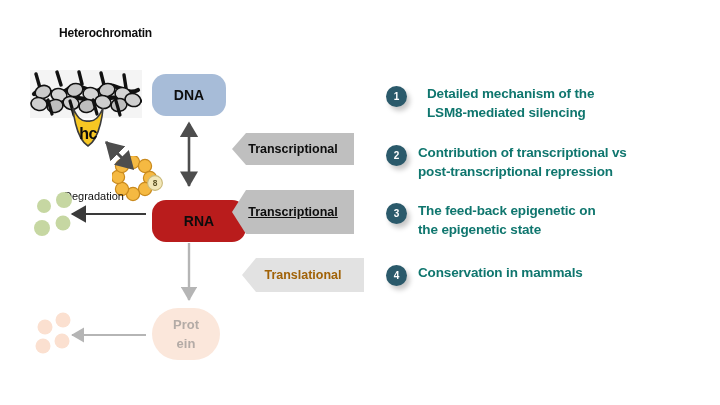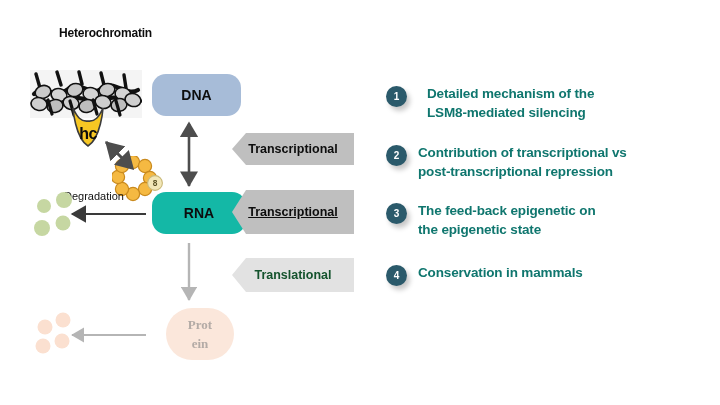--- a/index.html
+++ b/index.html
@@ -35,51 +35,51 @@
 
   
   .lsm-ring{position:absolute;left:112px;top:156px;width:54px;height:50px;}
 
   
   .node{
     position:absolute;display:flex;align-items:center;justify-content:center;
     border-radius:16px;font-weight:bold;text-align:center;
   }
   .node-dna{
-    left:152px;top:74px;width:89px;height:42px;
+    left:152px;top:74px;width:74px;height:42px;
     background:#a7bcd8;color:#0d0d0d;font-size:14px;border-radius:14px;
   }
   .node-rna{
-    left:152px;top:192px;width:94px;height:42px;
-    background:#14b8a6;color:#0d0d0d;font-size:14px;border-radius:14px;
+    left:152px;top:200px;width:94px;height:42px;
+    background:#b91c1c;color:#0d0d0d;font-size:14px;border-radius:14px;
   }
   .node-prot{
-    left:166px;top:308px;width:68px;height:52px;
+    left:152px;top:308px;width:68px;height:52px;
     background:#fbe7db;color:#b3aba6;font-size:13px;border-radius:26px;
-    flex-direction:column;line-height:19px;font-family:Liberation Serif, serif;
+    flex-direction:column;line-height:19px;
   }
 
   
   .banner{
     position:absolute;display:flex;align-items:center;justify-content:center;
     text-align:center;font-weight:bold;
     clip-path:polygon(14px 0,100% 0,100% 100%,14px 100%,0 50%);
   }
   .banner-transcriptional{
     left:232px;top:133px;width:122px;height:32px;
     background:#bfbfbf;color:#0d0d0d;font-size:12.5px;
   }
   .banner-post{
     left:232px;top:190px;width:122px;height:44px;
     background:#bfbfbf;color:#0d0d0d;font-size:12.5px;line-height:16px;
   }
   .banner-post .u{text-decoration:underline;display:block;}
   .banner-translational{
-    left:232px;top:258px;width:122px;height:34px;
-    background:#e2e2e2;color:#14532d;font-size:12.5px;text-align:right;
+    left:242px;top:258px;width:122px;height:34px;
+    background:#e2e2e2;color:#a16207;font-size:12.5px;text-align:right;
   }
 
   
   .overlay{position:absolute;left:0;top:0;width:720px;height:405px;pointer-events:none;}
 
   
   .degradation-label{
     position:absolute;left:64px;top:190px;font-size:11px;color:#111111;
     white-space:nowrap;
   }

